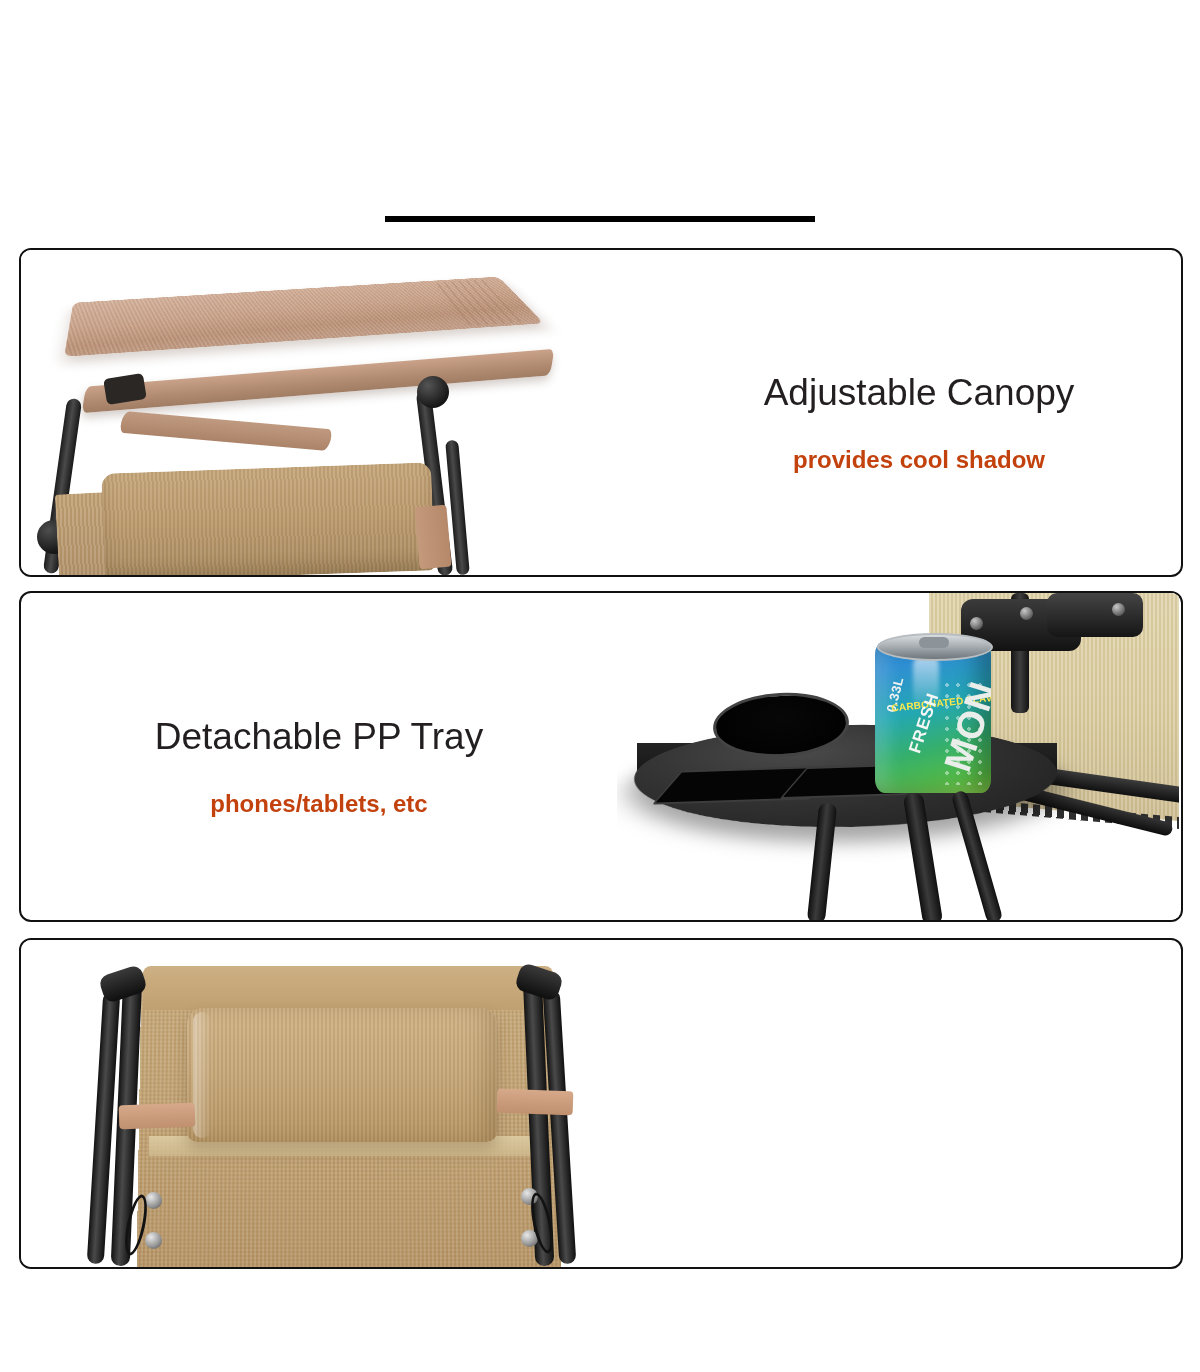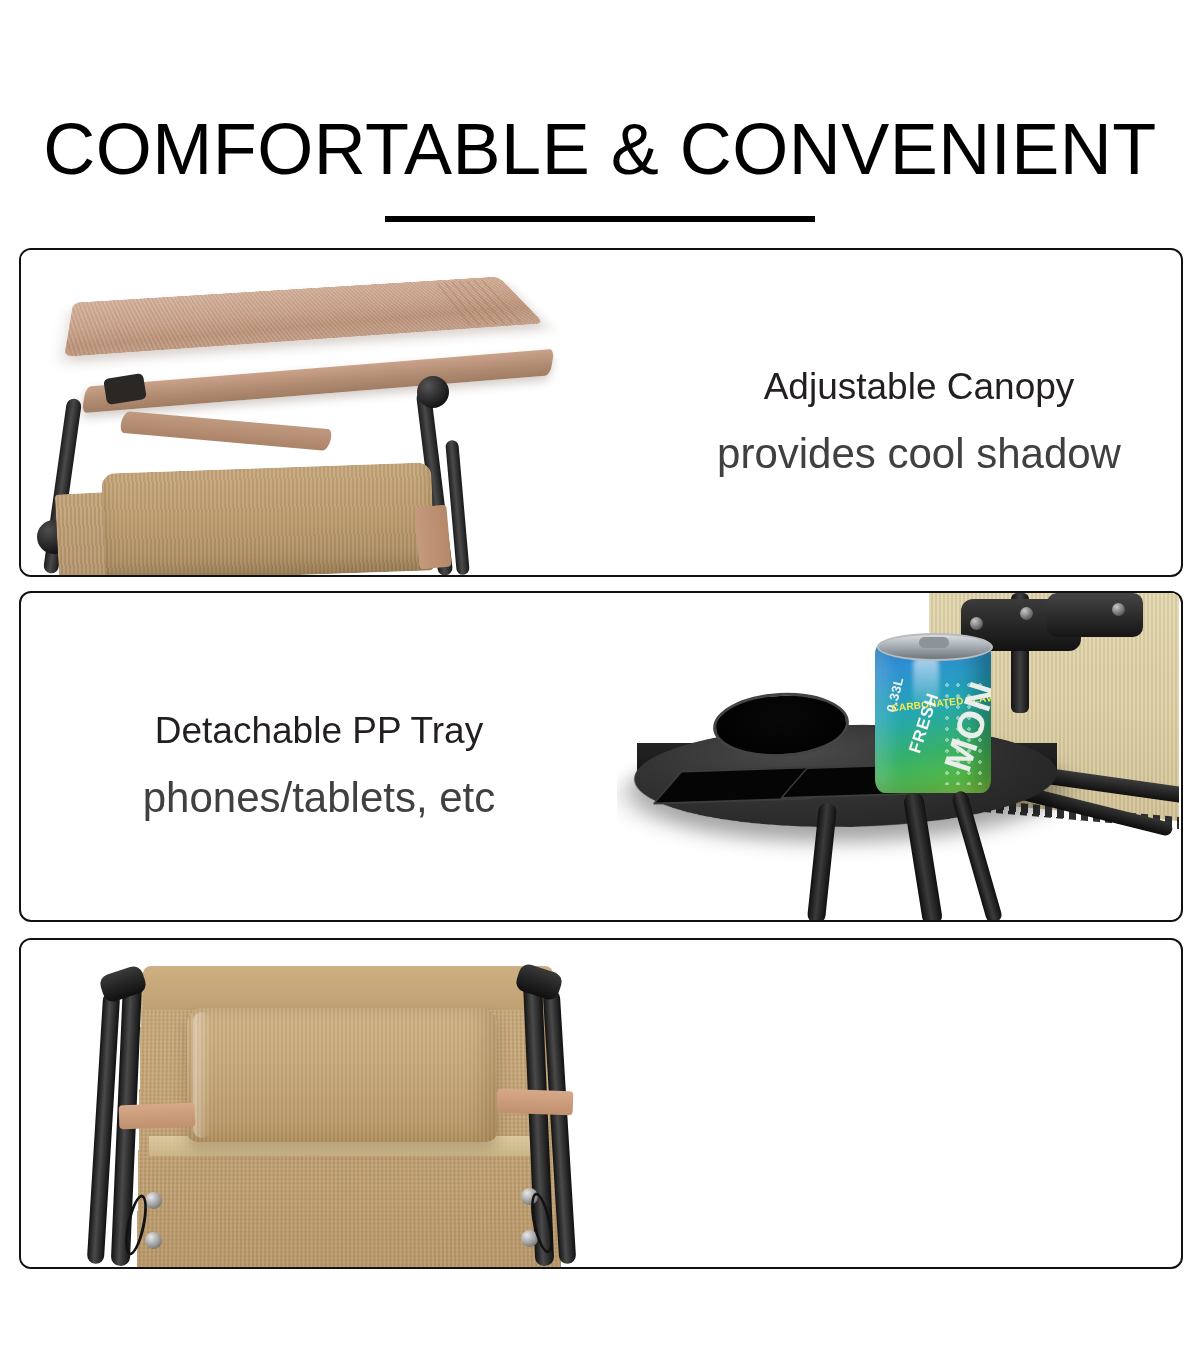--- a/index.html
+++ b/index.html
@@ -24,24 +24,24 @@
   
   .panel{
     position:absolute;border:2px solid #111;border-radius:12px;
     background:#fff;overflow:hidden;
   }
   #panel-1{left:19px;top:248px;width:1160px;height:325px;}
   #panel-2{left:19px;top:591px;width:1160px;height:327px;}
   #panel-3{left:19px;top:938px;width:1160px;height:327px;}
 
   .photo{position:absolute;top:0;height:100%;overflow:hidden;}
-  .copy{position:absolute;top:6px;height:100%;display:flex;flex-direction:column;
+  .copy{position:absolute;top:12px;height:100%;display:flex;flex-direction:column;
         justify-content:center;align-items:center;text-align:left;}
   .feat-title{font-size:37px;font-weight:400;color:#231f20;line-height:46px;margin-bottom:24px;}
-  .feat-desc{font-size:42px;font-weight:400;color:#404040;line-height:40px;}
+  .feat-desc{font-size:24px;font-weight:700;color:#c2410c;line-height:40px;}
 
   
   #panel-1 .photo{left:0;width:640px;}
   #panel-1 .copy{left:640px;width:516px;}
   
   #panel-2 .photo{left:596px;width:562px;}
   #panel-2 .copy{left:0;width:596px;}
   #panel-2 .feat-title{}
   
   #panel-3 .photo{left:0;width:640px;}
@@ -274,21 +274,20 @@
     position:absolute;width:12px;height:56px;border:3px solid #121212;
     border-radius:50%;background:transparent;
   }
 </style>
 </head>
 <body>
 
 <div class="page">
 
   <div class="header">
-    <div class="page-title">COMFORTABLE &amp; CONVENIENT</div>
     <div class="title-rule"></div>
   </div>
 
   <div class="panel" id="panel-1">
 
     <div class="photo">
       <div class="scene">
         <div class="cv-canopy"></div>
         <div class="cv-lip"></div>
         <div class="cv-lip2"></div>

